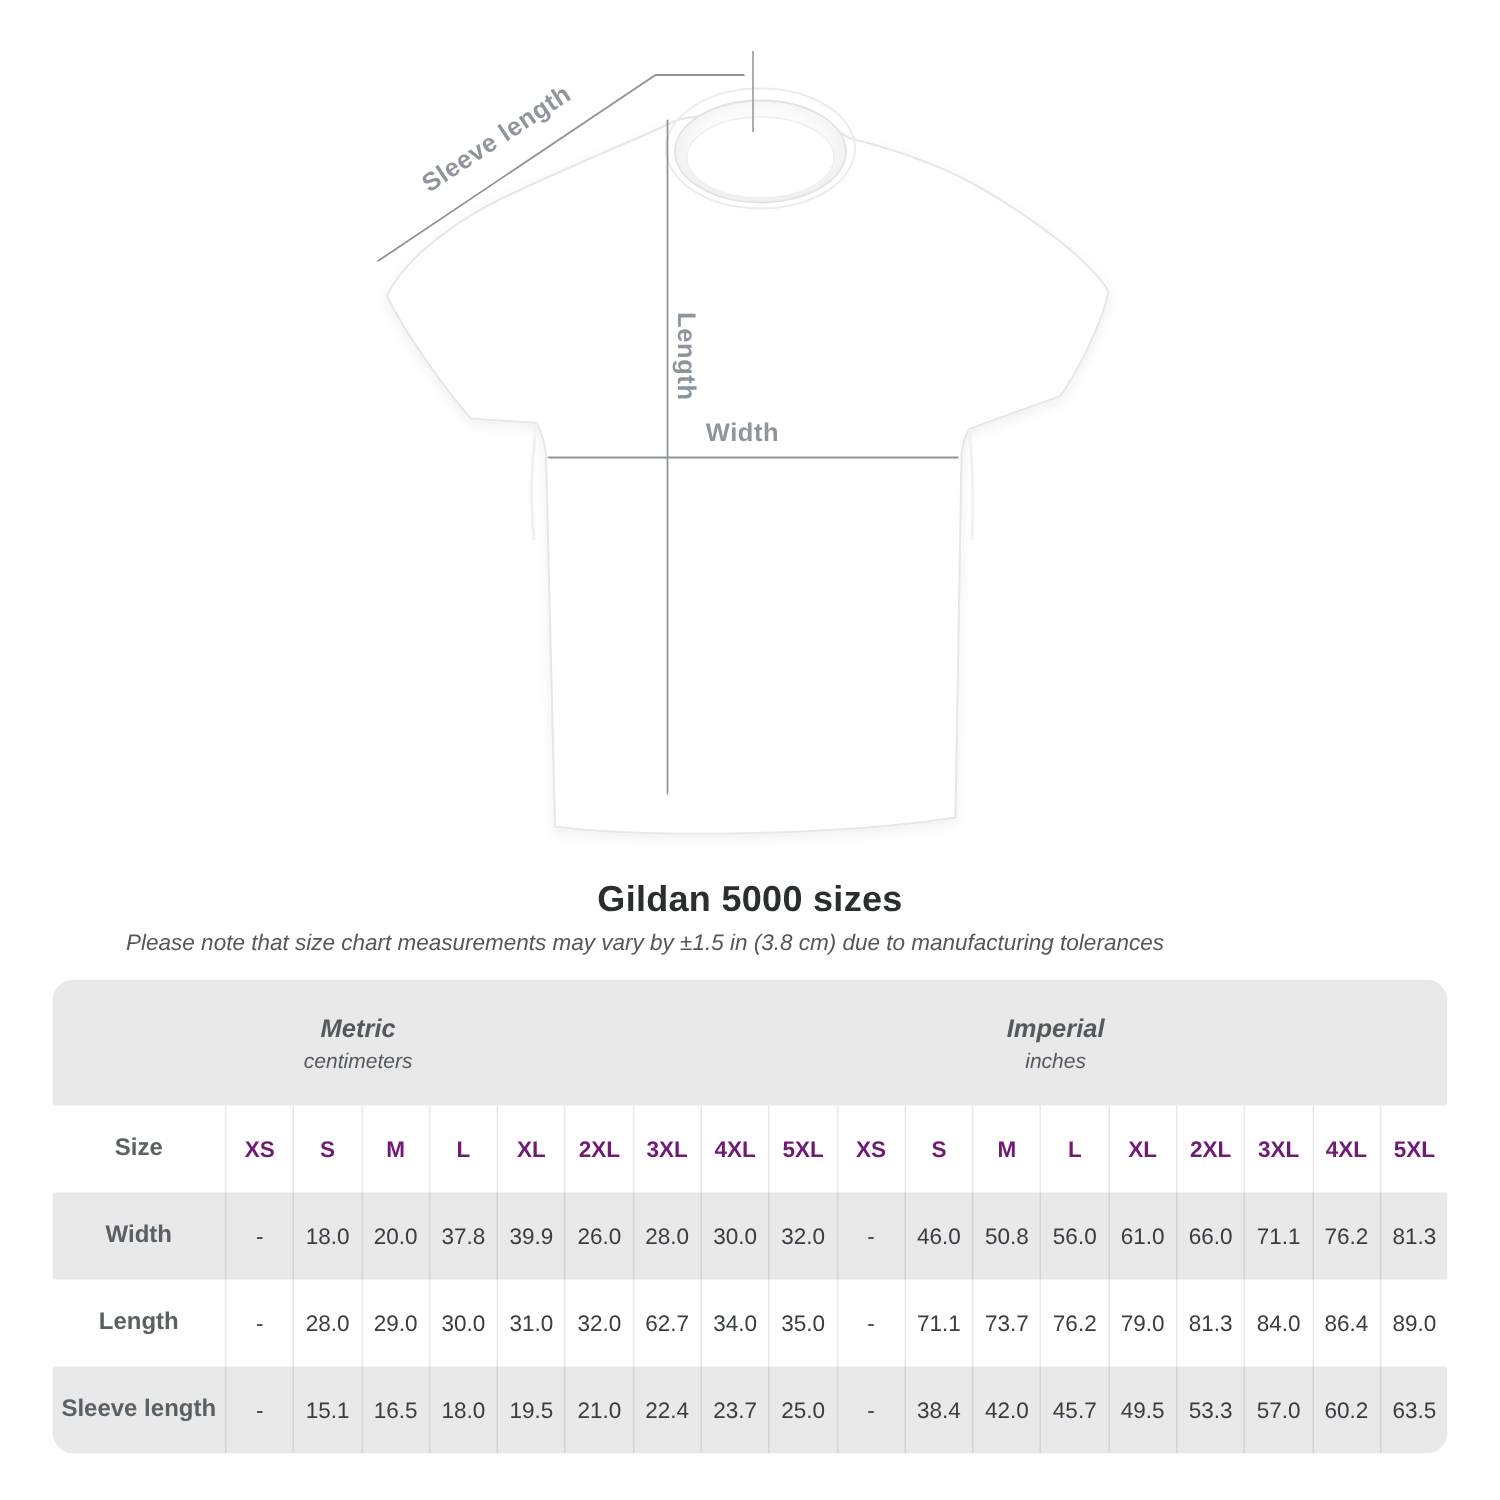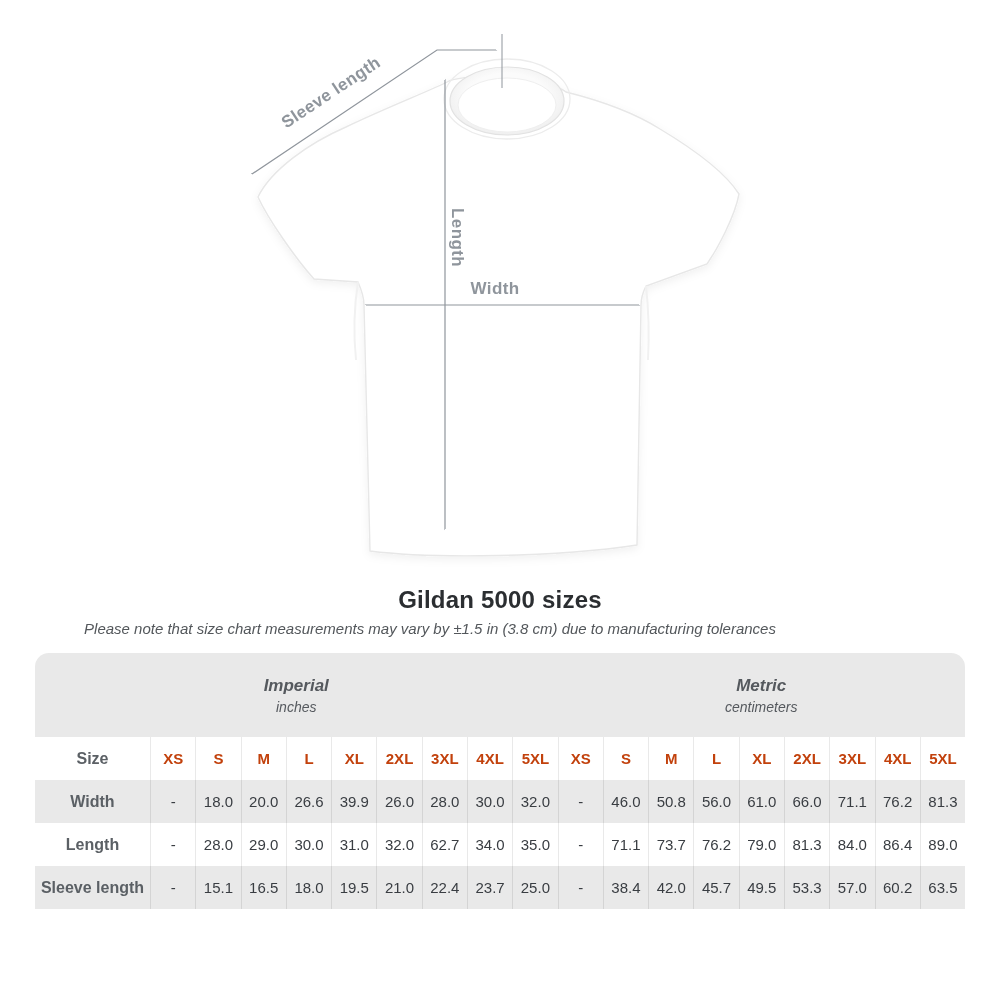--- a/index.html
+++ b/index.html
@@ -25,29 +25,29 @@
   }
   .unit-header{display:flex;height:84px;background:#e9e9e9;}
   .unit-cell{
     display:flex;flex-direction:column;align-items:center;justify-content:center;
     gap:3px;color:#55595e;
   }
   .unit-cell.imperial{width:56.18%;}
   .unit-cell.metric{width:43.82%;}
   .unit-label{font-size:17px;font-weight:700;font-style:italic;}
   .unit-sublabel{font-size:14px;font-style:italic;}
-  .trow{display:flex;height:43px;}
+  .trow{display:flex;height:58px;}
   .trow.band{background:#e9e9e9;}
   .cell{
     flex:1;display:flex;align-items:center;justify-content:center;
     font-size:15px;color:#393d42;
   }
   .trow .cell:not(:first-child){border-left:1px solid rgba(0,0,0,0.085);}
   .label-cell{flex:none;width:115px;font-weight:700;font-size:16px;color:#5b6065;}
-  .header-cell{font-weight:700;color:#c2410c;font-size:15px;}
+  .header-cell{font-weight:700;color:#701a75;font-size:15px;}
 </style>
 </head>
 <body>
 
 <div class="stage">
 
   <div class="diagram-wrap">
     <svg width="1000" height="575" viewBox="0 0 1000 575" xmlns="http://www.w3.org/2000/svg">
       <defs>
         <marker id="arrow" markerUnits="userSpaceOnUse" markerWidth="18" markerHeight="18" refX="0" refY="0" orient="auto-start-reverse">
@@ -102,27 +102,27 @@
         <text x="495" y="294" text-anchor="middle">Width</text>
       </g>
     </svg>
   </div>
 
   <div class="page-title">Gildan 5000 sizes</div>
   <div class="page-subtitle">Please note that size chart measurements may vary by ±1.5 in (3.8 cm) due to manufacturing tolerances</div>
 
   <div class="size-table">
     <div class="unit-header">
+      <div class="unit-cell metric">
+        <span class="unit-label">Metric</span>
+        <span class="unit-sublabel">centimeters</span>
+      </div>
       <div class="unit-cell imperial">
         <span class="unit-label">Imperial</span>
         <span class="unit-sublabel">inches</span>
-      </div>
-      <div class="unit-cell metric">
-        <span class="unit-label">Metric</span>
-        <span class="unit-sublabel">centimeters</span>
       </div>
     </div>
     <div>
         <div class="trow">
           <div class="cell label-cell">Size</div>
           <div class="cell header-cell">XS</div>
           <div class="cell header-cell">S</div>
           <div class="cell header-cell">M</div>
           <div class="cell header-cell">L</div>
           <div class="cell header-cell">XL</div>
@@ -138,21 +138,21 @@
           <div class="cell header-cell">2XL</div>
           <div class="cell header-cell">3XL</div>
           <div class="cell header-cell">4XL</div>
           <div class="cell header-cell">5XL</div>
         </div>
         <div class="trow band">
           <div class="cell label-cell">Width</div>
           <div class="cell">-</div>
           <div class="cell">18.0</div>
           <div class="cell">20.0</div>
-          <div class="cell">26.6</div>
+          <div class="cell">37.8</div>
           <div class="cell">39.9</div>
           <div class="cell">26.0</div>
           <div class="cell">28.0</div>
           <div class="cell">30.0</div>
           <div class="cell">32.0</div>
           <div class="cell">-</div>
           <div class="cell">46.0</div>
           <div class="cell">50.8</div>
           <div class="cell">56.0</div>
           <div class="cell">61.0</div>

